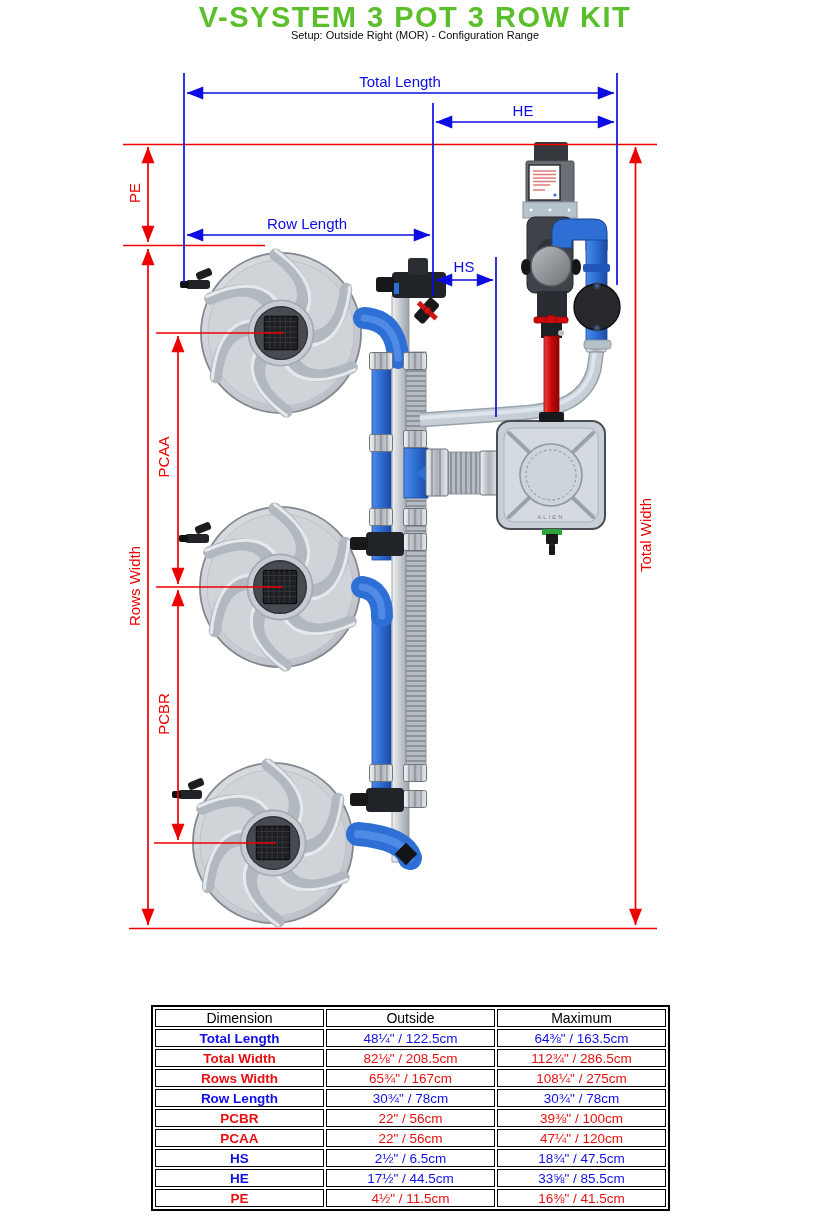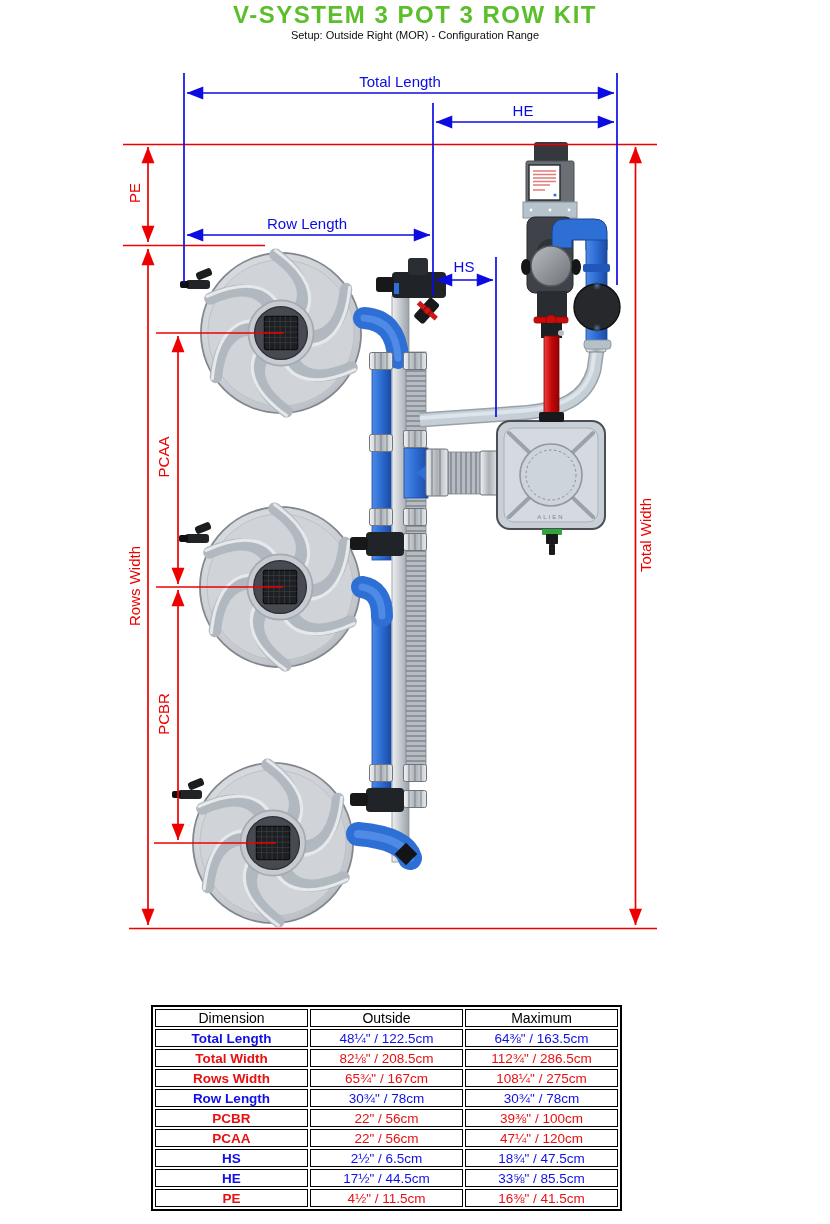--- a/index.html
+++ b/index.html
@@ -1,29 +1,29 @@
 <!DOCTYPE html>
 <html><head>
 <meta charset="utf-8">
 <style>
   html,body{margin:0;padding:0;background:#fff;}
   body{width:830px;height:1224px;position:relative;overflow:hidden;
        font-family:"Liberation Sans",sans-serif;}
   .title{position:absolute;top:1px;left:0;width:830px;text-align:center;
-         color:#5bbf2b;font-size:24px;font-weight:bold;letter-spacing:1.5px;}
+         color:#5bbf2b;font-size:29px;font-weight:bold;letter-spacing:1.5px;}
   .subtitle{position:absolute;top:29px;left:0;width:830px;text-align:center;
          color:#0d0d0d;font-size:11px;}
   svg.diagram{position:absolute;top:0;left:0;}
   svg text{font-family:"Liberation Sans",sans-serif;}
   .dim-label-blue{fill:#0c0ce2;font-size:15px;}
   .dim-label-red{fill:#ee0000;font-size:15px;}
   table.dims{position:absolute;left:151px;top:1005px;border:2px solid #000;
          border-spacing:2px;background:#fff;border-collapse:separate;}
   table.dims th,table.dims td{border:1.6px solid #000;text-align:center;
-         font-size:13.5px;height:16px;padding:0 13px;width:125px;background:#fff;}
+         font-size:13.5px;height:16px;padding:0 21px;width:125px;background:#fff;}
   table.dims th{color:#000;font-weight:normal;font-size:14px;}
   tr.c-blue td{color:#1010e6;}
   tr.c-red td{color:#e81010;}
   td.dim{font-weight:bold;}
 </style>
 </head>
 <body>
 
 <div class="title">V-SYSTEM 3 POT 3 ROW KIT</div>
 <div class="subtitle">Setup: Outside Right (MOR) - Configuration Range</div>

